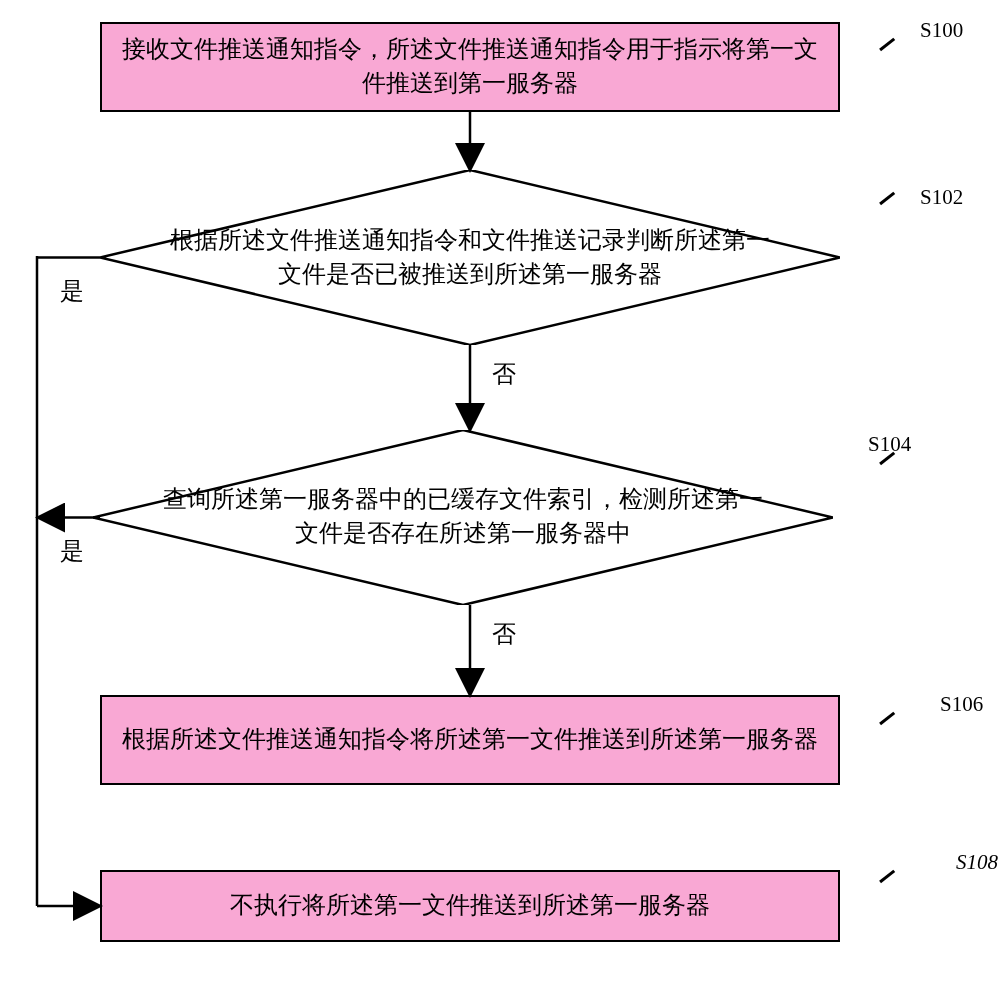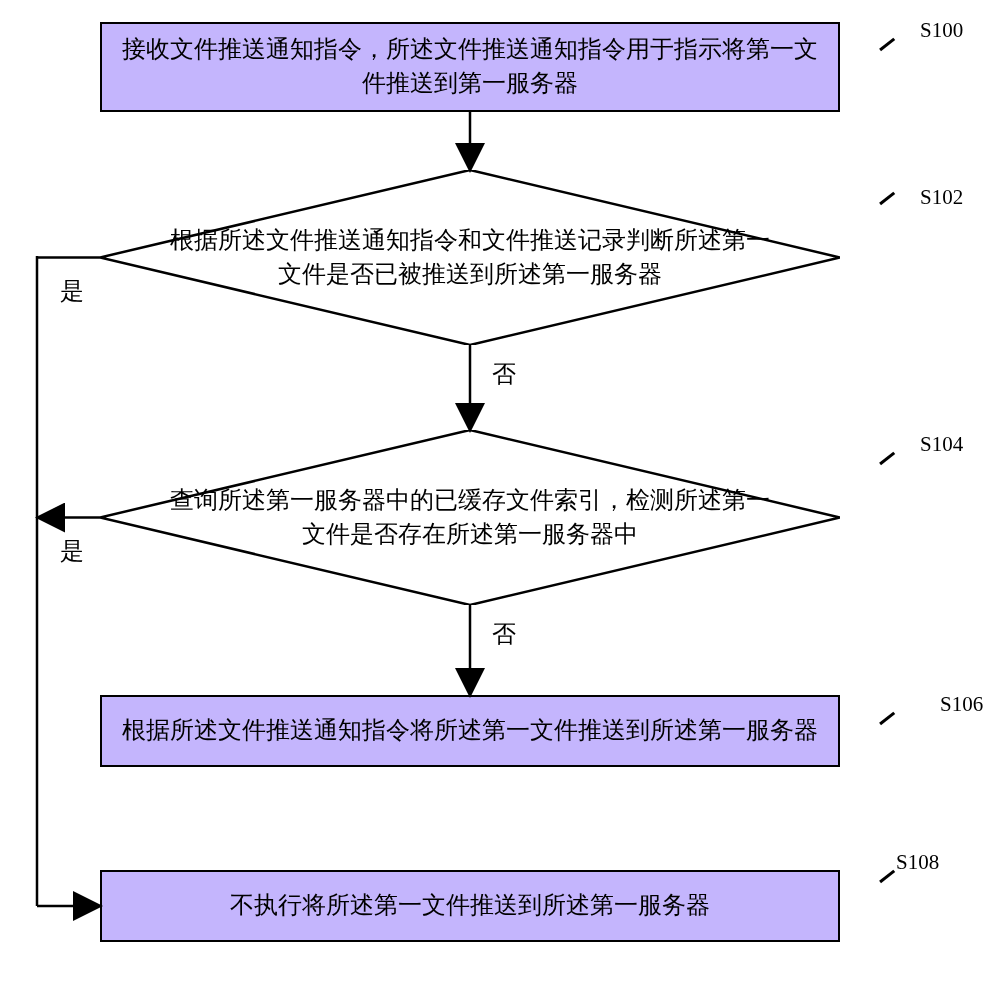--- a/index.html
+++ b/index.html
@@ -8,21 +8,21 @@
     padding: 0;
     background: #fff;
     font-family: "SimSun", "宋体", serif;
     width: 1000px;
     height: 991px;
     position: relative;
   }
   .node-rect {
     position: absolute;
     border: 2.5px solid #000;
-    background: #c4b5fd;
+    background: #f9a8d4;
     display: flex;
     align-items: center;
     justify-content: center;
     text-align: center;
     font-size: 24px;
     line-height: 1.4;
     padding: 8px 20px;
   }
   .node-diamond {
     position: absolute;
@@ -78,41 +78,41 @@
   <svg class="diamond-shape" viewBox="0 0 740 175" preserveAspectRatio="none">
     <polygon points="370,0 740,87.5 370,175 0,87.5" fill="#fff" stroke="#000" stroke-width="2.5"></polygon>
   </svg>
   <div class="diamond-text">
     <span>根据所述文件推送通知指令和文件推送记录判断所述第一文件是否已被推送到所述第一服务器</span>
   </div>
 </div>
 <div class="step-label" style="left:920px; top:185px;">S102</div>
 <div class="tick" style="left:878px; top:197px; transform:rotate(-38deg);"></div>
 
-<div class="node-diamond" style="left:100px; top:430px; width:740px; height:175px;">
+<div class="node-diamond" style="left:93px; top:430px; width:740px; height:175px;font-family:Liberation Mono, monospace;">
   <svg class="diamond-shape" viewBox="0 0 740 175" preserveAspectRatio="none">
     <polygon points="370,0 740,87.5 370,175 0,87.5" fill="#fff" stroke="#000" stroke-width="2.5"></polygon>
   </svg>
   <div class="diamond-text">
     <span>查询所述第一服务器中的已缓存文件索引，检测所述第一文件是否存在所述第一服务器中</span>
   </div>
 </div>
-<div class="step-label" style="left:920px; top:432px;font-family:Liberation Serif, serif;">S104</div>
+<div class="step-label" style="left:868px; top:432px;font-family:Liberation Serif, serif;">S104</div>
 <div class="tick" style="left:878px; top:457px; transform:rotate(-38deg);"></div>
 
-<div class="node-rect" style="left:100px; top:695px; width:740px; height:72px;">
+<div class="node-rect" style="left:100px; top:695px; width:740px; height:90px;">
   <span>根据所述文件推送通知指令将所述第一文件推送到所述第一服务器</span>
 </div>
 <div class="step-label" style="left:940px; top:692px;">S106</div>
 <div class="tick" style="left:878px; top:717px; transform:rotate(-38deg);"></div>
 
 <div class="node-rect" style="left:100px; top:870px; width:740px; height:72px;">
   <span>不执行将所述第一文件推送到所述第一服务器</span>
 </div>
-<div class="step-label" style="left:896px; top:850px;">S108</div>
+<div class="step-label" style="left:956px; top:850px;font-style:italic;">S108</div>
 <div class="tick" style="left:878px; top:875px; transform:rotate(-38deg);"></div>
 
 <div class="edge-label" style="left:60px; top:275px;">是</div>
 <div class="edge-label" style="left:492px; top:358px;">否</div>
 <div class="edge-label" style="left:60px; top:535px;">是</div>
 <div class="edge-label" style="left:492px; top:618px;">否</div>
 
 <svg class="arrows">
   <defs>
     <marker id="arrowhead" markerWidth="12" markerHeight="12" refX="10" refY="6" orient="auto">

